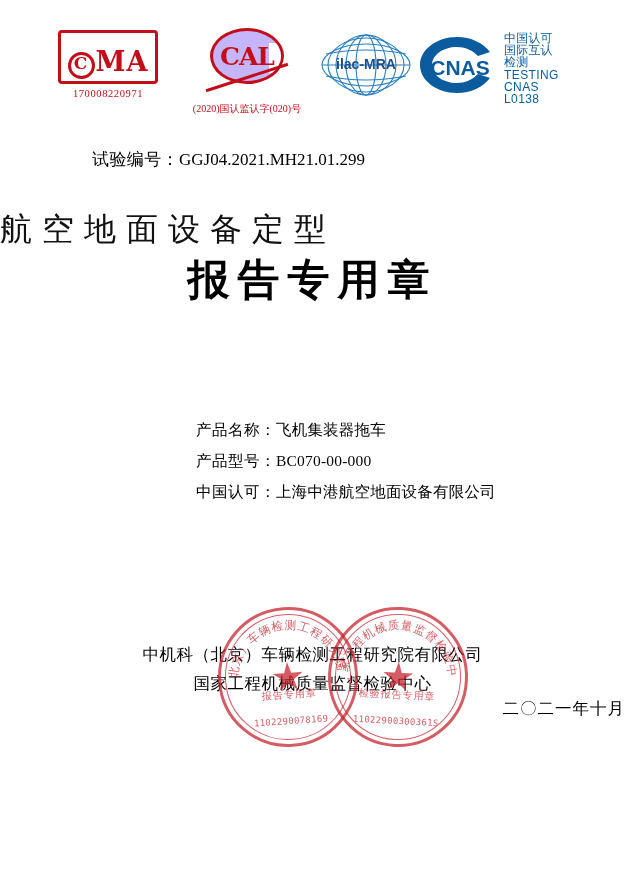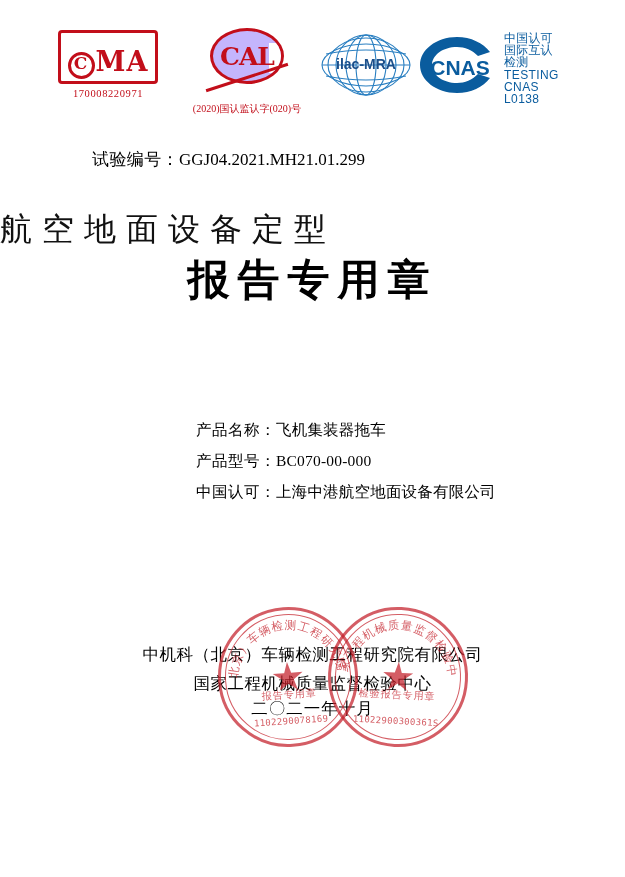--- a/index.html
+++ b/index.html
@@ -303,21 +303,21 @@
     text-align: center;
     font-size: 10px;
     color: #c4202a;
     letter-spacing: 1px;
   }
   .date-line {
     position: absolute;
     left: 0;
     top: 698px;
     width: 100%;
-    text-align: center;
+    text-align: right;
     font-size: 16.5px;
     letter-spacing: 1px;
     z-index: 1;
   }
 </style>
 </head>
 <body>
 
 <div class="page">
 

